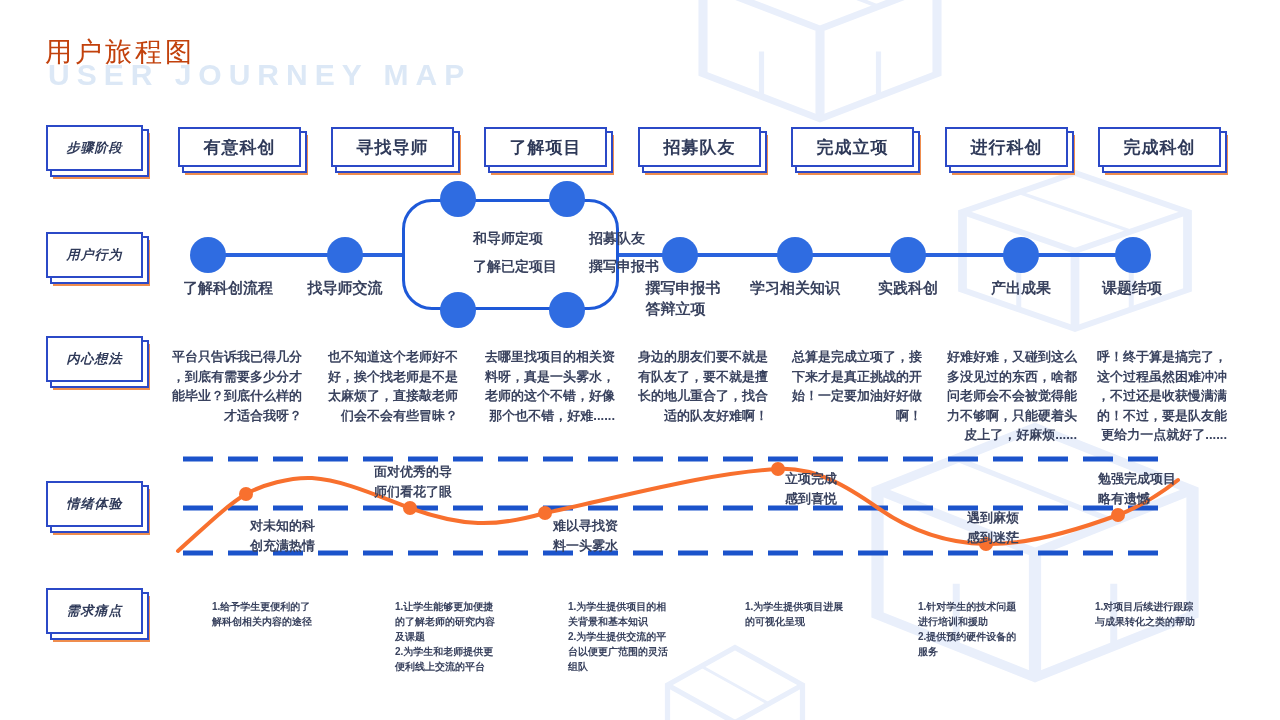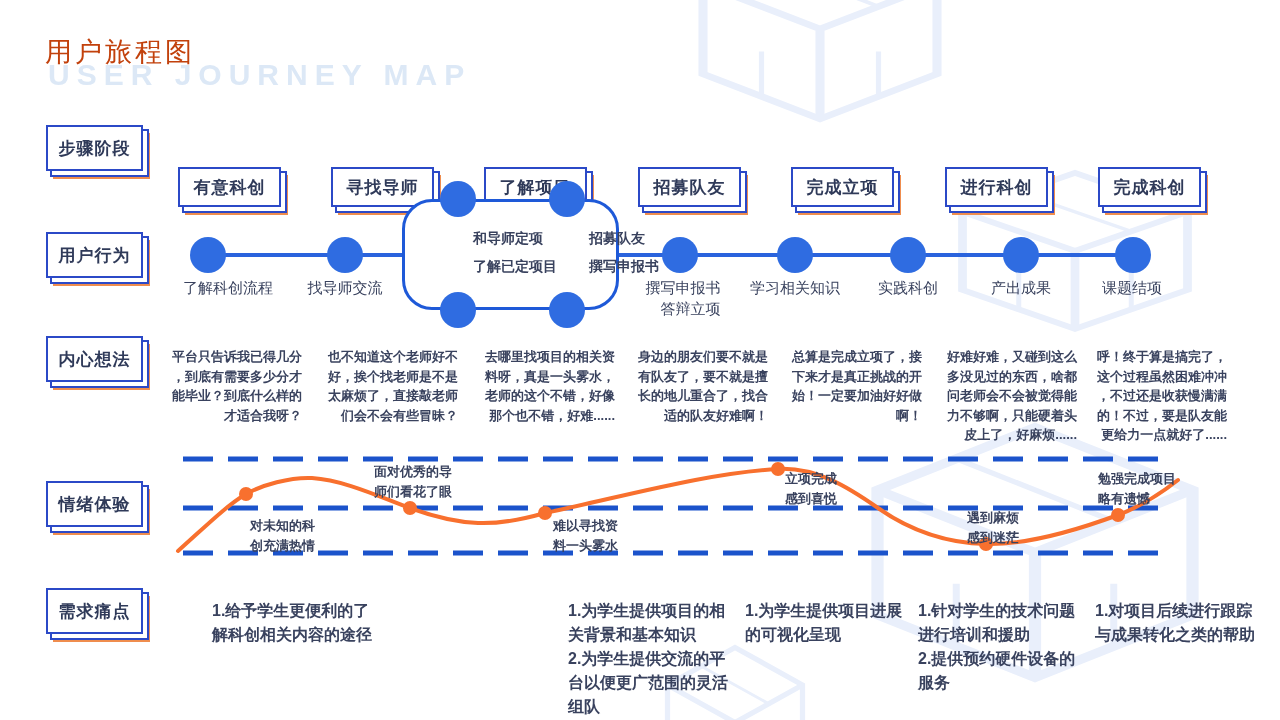--- a/index.html
+++ b/index.html
@@ -8,32 +8,32 @@
   svg.layer{position:absolute;left:0;top:0;pointer-events:none;}
   .wm-cubes{z-index:0;}
   .emotion-svg{z-index:1;}
   .title{position:absolute;left:45px;top:34px;font-size:27px;font-weight:normal;color:#c2410c;
          letter-spacing:3px;z-index:2;}
   .title-wm{position:absolute;left:48px;top:58px;font-size:30px;font-weight:bold;color:#dce8f6;
             letter-spacing:7px;z-index:1;white-space:nowrap;}
   .box{position:absolute;display:flex;align-items:center;justify-content:center;background:#fff;
        border:2px solid #2b49c7;box-sizing:border-box;font-weight:bold;color:#2f3a59;z-index:2;
        box-shadow:5px 5px 0 -1px #ffffff,5px 5px 0 1px #2b49c7,7px 8px 0 0 #ef8d4e;}
-  .rowlabel{left:46px;width:97px;height:46px;font-size:17px;letter-spacing:1px;}
-  .stage{top:127px;width:103px;height:40px;font-size:17px;letter-spacing:1px;margin-top:40px;}
+  .rowlabel{left:46px;width:97px;height:46px;font-size:13px;letter-spacing:1px;font-style:italic;}
+  .stage{top:127px;width:123px;height:40px;font-size:17px;letter-spacing:1px;}
   .bline{position:absolute;left:208px;top:253px;width:925px;height:4px;background:#2a63dd;z-index:1;}
   .branch{position:absolute;left:402px;top:199px;width:217px;height:111px;background:#fff;
           border:3px solid #1e59d8;border-radius:30px;box-sizing:border-box;z-index:2;}
   .node-dot{position:absolute;width:36px;height:36px;border-radius:50%;background:#2f6ce1;z-index:3;}
-  .nlabel{position:absolute;transform:translateX(-50%);font-size:15px;font-weight:normal;
-          white-space:pre-line;line-height:1.4;z-index:4;text-align:right;}
+  .nlabel{position:absolute;transform:translateX(-50%);font-size:15px;font-weight:bold;
+          white-space:pre-line;line-height:1.4;z-index:4;text-align:left;}
   .branch-label{position:absolute;font-size:14px;font-weight:bold;z-index:4;white-space:nowrap;margin-left:46px;}
   .thought{position:absolute;top:347px;font-size:13px;font-weight:600;line-height:1.5;
            white-space:pre-line;z-index:2;text-align:right;}
-  .pain-item{font-size:16px;font-weight:600;line-height:1.5;white-space:pre-line;}
+  .pain-item{font-size:10px;font-weight:600;line-height:1.5;white-space:pre-line;}
   .pain{position:absolute;top:599px;z-index:2;}
   .em-note{position:absolute;font-size:13px;font-weight:600;line-height:1.55;white-space:pre-line;z-index:4;}
 </style>
 </head>
 <body>
 
 <div class="canvas">
 
   <svg class="layer wm-cubes" width="1280" height="720">
     <defs>
@@ -157,20 +157,25 @@
   <div class="em-note" style="left:967px;top:508px">遇到麻烦
 感到迷茫</div>
   <div class="em-note" style="left:1098px;top:469px">勉强完成项目
 略有遗憾</div>
 
   <div class="pain" style="left:212px">
     <div class="pain-item">1.给予学生更便利的了
 解科创相关内容的途径</div>
   </div>
   <div class="pain" style="left:395px">
+    <div class="pain-item">1.让学生能够更加便捷
+的了解老师的研究内容
+及课题</div>
+    <div class="pain-item">2.为学生和老师提供更
+便利线上交流的平台</div>
   </div>
   <div class="pain" style="left:568px">
     <div class="pain-item">1.为学生提供项目的相
 关背景和基本知识</div>
     <div class="pain-item">2.为学生提供交流的平
 台以便更广范围的灵活
 组队</div>
   </div>
   <div class="pain" style="left:745px">
     <div class="pain-item">1.为学生提供项目进展

